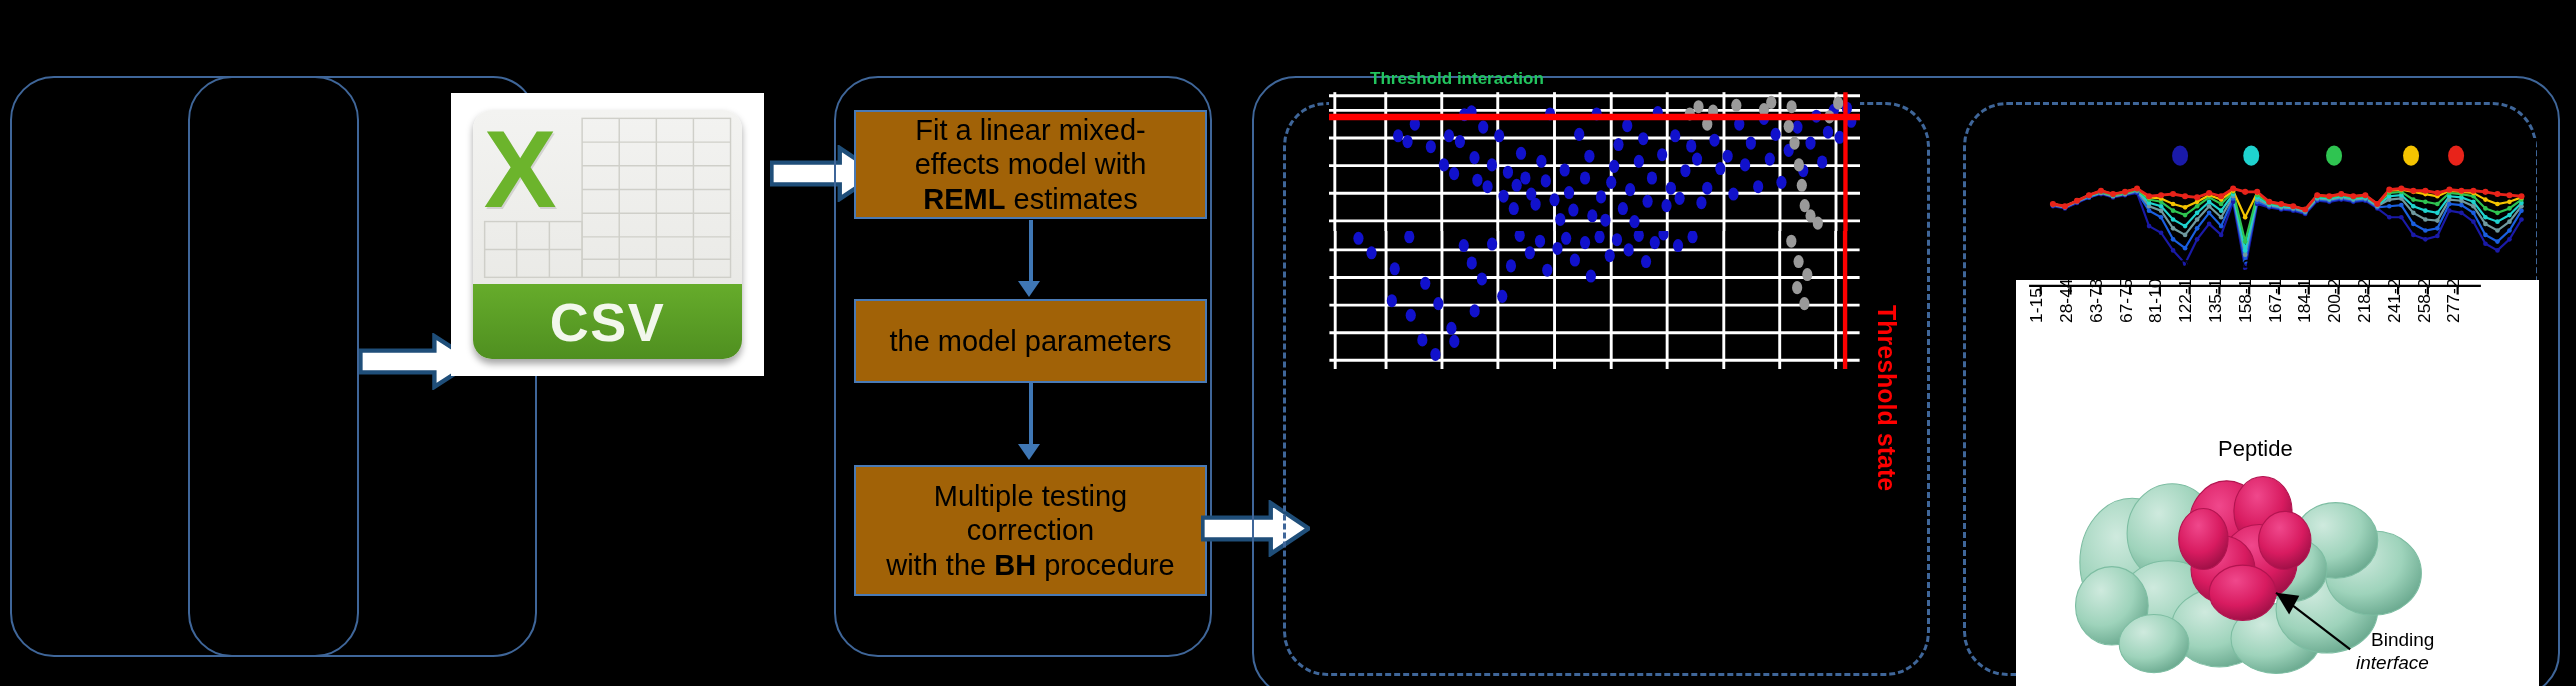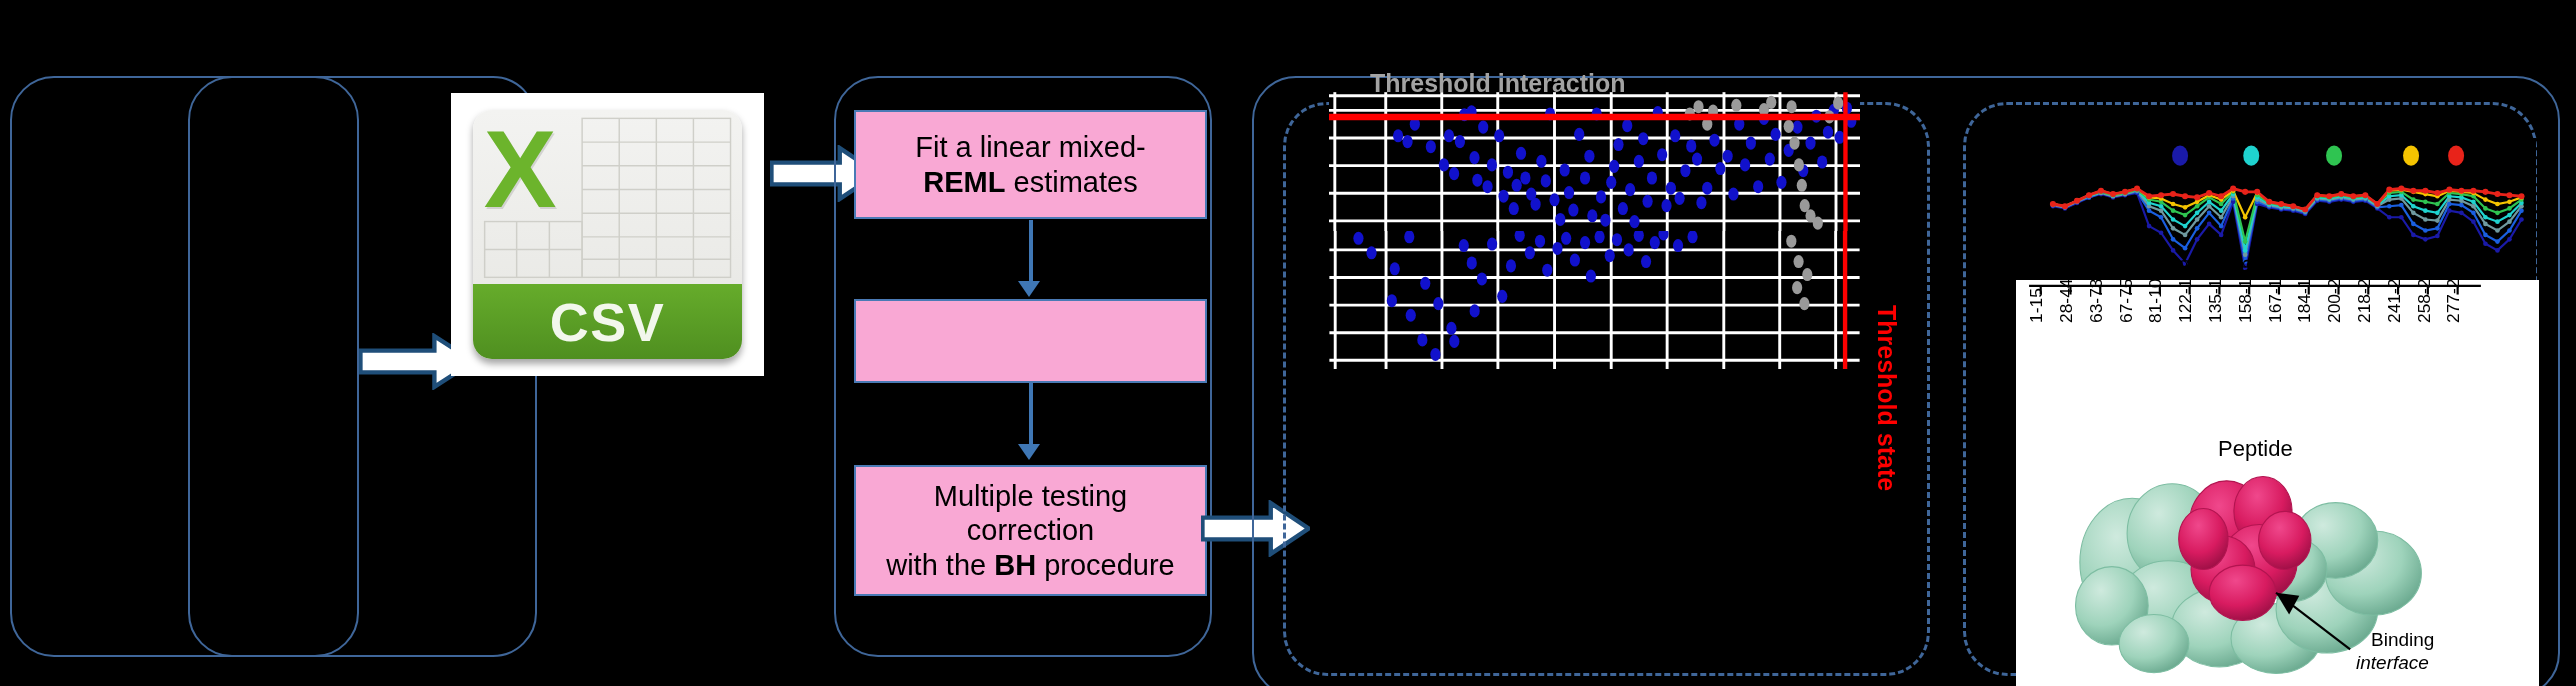--- a/index.html
+++ b/index.html
@@ -8,39 +8,39 @@
 
   
   .panel{position:absolute;border:2.9px solid #3f6699;border-radius:44px;background:transparent;box-sizing:border-box;}
   .panel-dashed{position:absolute;border:3.6px dashed #3f6699;border-radius:44px;background:transparent;box-sizing:border-box;}
 
   
   .blockarrow{position:absolute;}
   .blockarrow svg{display:block;}
 
   
-  .pbox{position:absolute;background:#f9a8d4;border:2.2px solid #4a7ab5;box-sizing:border-box;
+  .pbox{position:absolute;background:#a16207;border:2.2px solid #4a7ab5;box-sizing:border-box;
         display:flex;align-items:center;justify-content:center;text-align:center;
         color:#000;font-size:29px;line-height:1.18;padding:4.4px 5.8px;}
   .pbox b{font-weight:bold;margin-top:28px;}
 
   .vconn{position:absolute;background:#3f77b5;width:3.6px;}
   .vhead{position:absolute;width:0;height:0;border-left:11.6px solid transparent;border-right:11.6px solid transparent;border-top:16px solid #3f77b5;}
 
   
   #csv-icon{position:absolute;background:#fff;box-sizing:border-box;}
   .csv-body{position:absolute;left:7%;top:6%;width:86%;height:88%;border-radius:19px;
             background:linear-gradient(#f3f3f1,#e6e6e2);box-shadow:0 4.4px 7.3px rgba(0,0,0,.35);overflow:hidden;}
   .csv-grid{position:absolute;left:0;top:0;width:100%;height:70%;}
   .csv-x{position:absolute;left:4%;top:2%;font-size:109px;line-height:1;font-weight:bold;color:#6cb42c;
          font-family:"Liberation Sans",sans-serif;text-shadow:1.5px 1.5px 0 rgba(0,0,0,.12);}
   .csv-band{position:absolute;left:0;bottom:0;width:100%;height:30%;
             background:linear-gradient(#66ac2b,#4f8f20);display:flex;align-items:center;justify-content:center;}
   .csv-band span{color:#f2f7ec;font-size:54px;font-weight:bold;letter-spacing:1.5px;}
-  #scatter-title{position:absolute;color:#a3a3a3;font-size:25px;font-weight:bold;white-space:nowrap;}
+  #scatter-title{position:absolute;color:#22c55e;font-size:17px;font-weight:bold;white-space:nowrap;}
   #scatter-plot{position:absolute;background:#000;}
   .vlabel{position:absolute;color:#ff0000;font-size:25px;font-weight:bold;white-space:nowrap;
           transform-origin:0 0;transform:rotate(90deg);}
 
   
   #line-chart{position:absolute;background:#000;}
 
   
   #inset-card{position:absolute;background:#ffffff;}
   .tick-lab{position:absolute;font-size:17.4px;color:#000;white-space:nowrap;
@@ -97,29 +97,31 @@
     <svg width="109" height="57" viewBox="0 0 150 78">
       <polygon points="2,24 96,24 96,4 148,39 96,74 96,54 2,54" fill="#ffffff" stroke="#1f4e79" stroke-width="6" stroke-linejoin="miter"></polygon>
     </svg>
   </div>
 
   <div class="panel" style="left:834px;top:76px;height:581px;width:378px;"></div>
 
   <div class="pbox" id="box-fit" style="left:854px;top:110px;width:353px;height:109px;">
       <div>
         <div><span>Fit a linear mixed-</span></div>
+        <div><span>effects model with</span></div>
         <div><b>REML</b><span> estimates</span></div>
       </div>
     </div>
 
   <div class="vconn" style="left:1029px;top:220px;height:63px;"></div>
   <div class="vhead" style="left:1018px;top:281px;"></div>
 
   <div class="pbox" id="box-wald" style="left:854px;top:299px;width:353px;height:84px;">
       <div>
+        <div><span>the model parameters</span></div>
       </div>
     </div>
 
   <div class="vconn" style="left:1029px;top:383px;height:63px;"></div>
   <div class="vhead" style="left:1018px;top:444px;"></div>
 
   <div class="pbox" id="box-bh" style="left:854px;top:465px;width:353px;height:131px;">
       <div>
         <div><span>Multiple testing</span></div>
         <div><span>correction</span></div>

